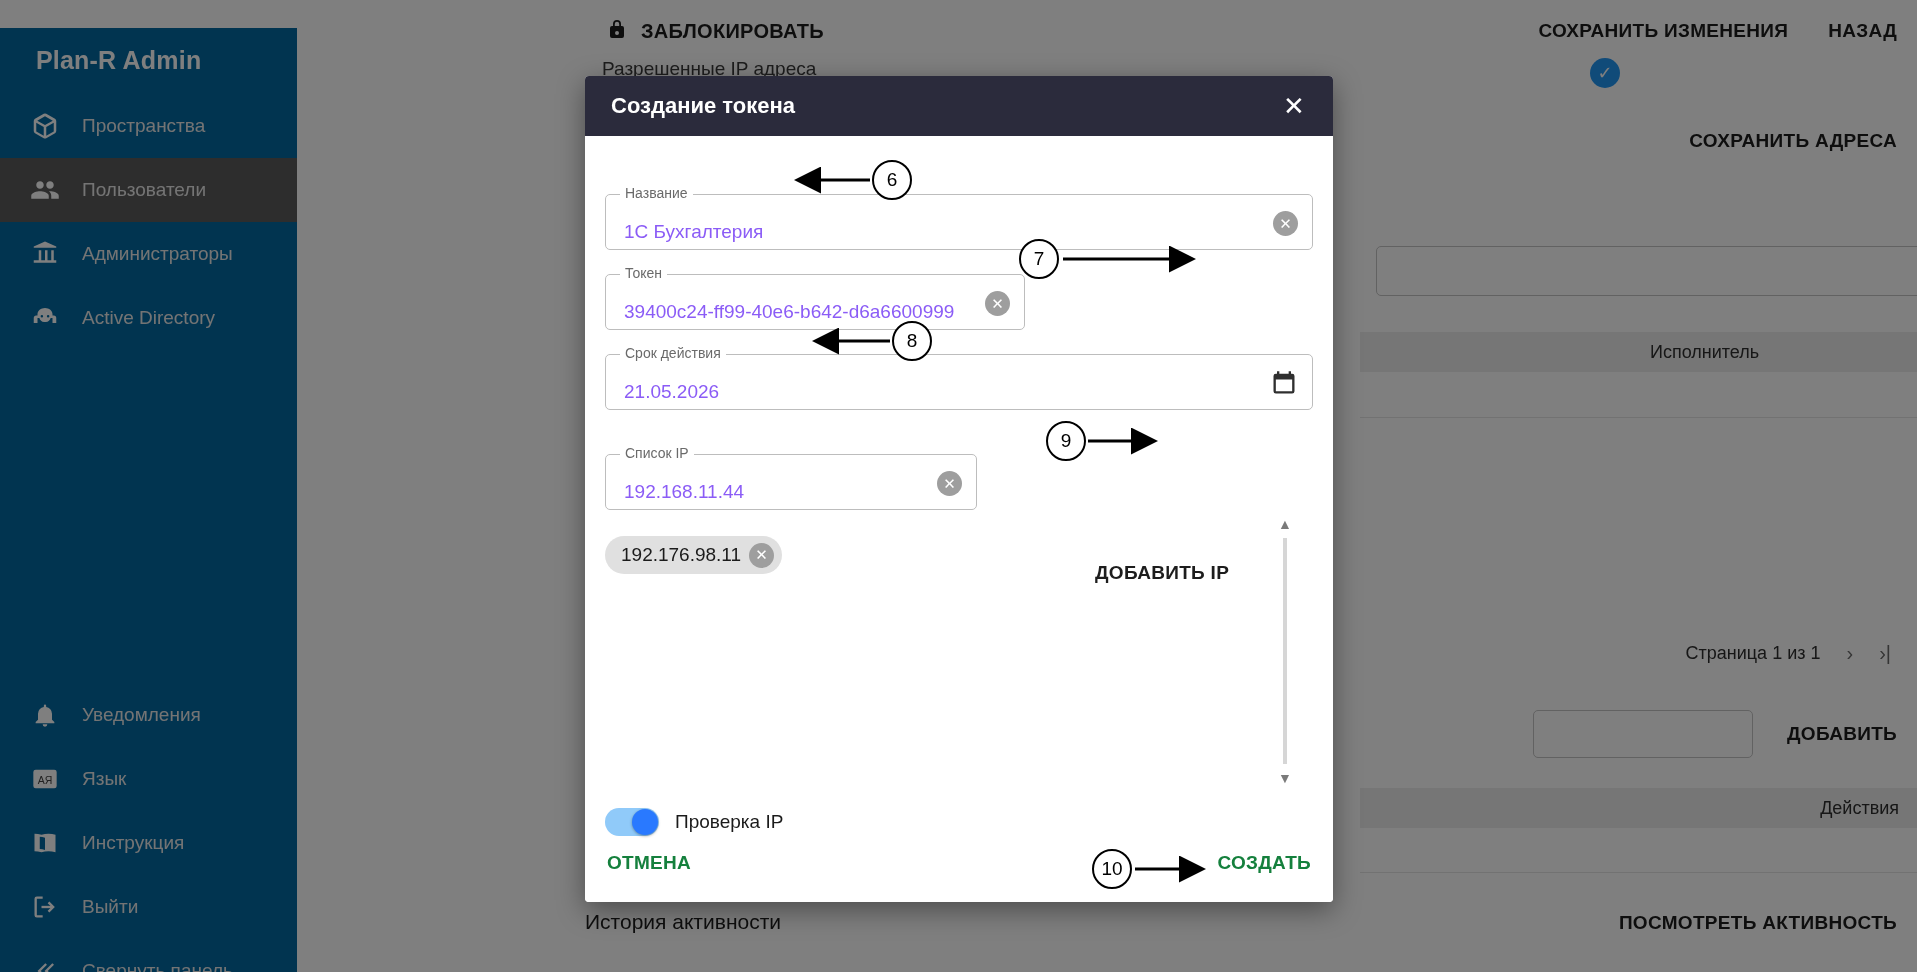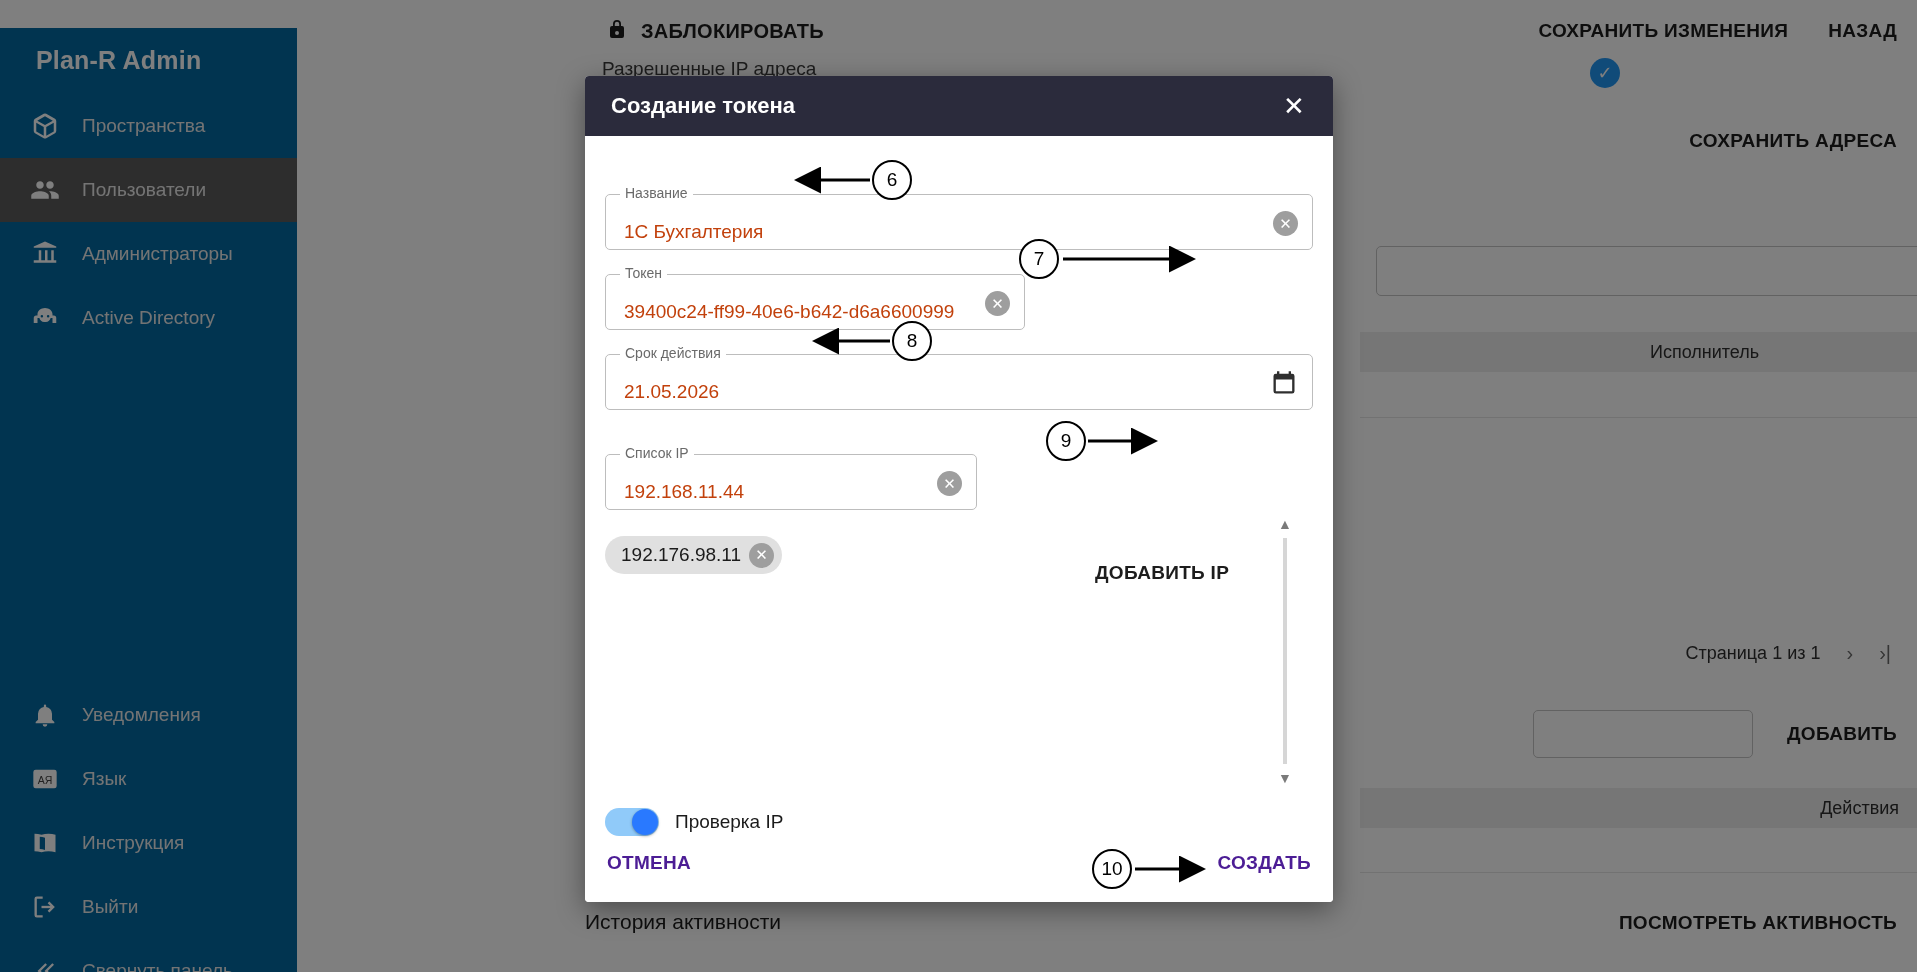--- a/index.html
+++ b/index.html
@@ -183,21 +183,21 @@
     border-radius: 5px;
     background: #fff;
   }
   .field .flabel {
     position: absolute; left: 14px; top: -10px;
     background: #fff; padding: 0 5px;
     font-size: 14px; color: #6a6a6a;
   }
   .field .fvalue {
     position: absolute; left: 18px; top: 26px;
-    font-size: 19px; color: #c2410c;
+    font-size: 19px; color: #8b5cf6;
     white-space: nowrap; overflow: hidden;
   }
   .clear-ico {
     position: absolute; top: 16px;
     width: 25px; height: 25px; border-radius: 50%;
     background: #9e9e9e; color: #fff;
     display: flex; align-items: center; justify-content: center;
     font-size: 15px; line-height: 1;
   }
   .cal-ico {
@@ -250,21 +250,21 @@
   .toggle .knob {
     position: absolute; right: 1px; top: 1px;
     width: 26px; height: 26px; border-radius: 50%;
     background: #2979ff;
     box-shadow: 0 1px 3px rgba(0,0,0,.35);
   }
   .toggle-label { font-size: 19px; color: #1b1b1b; }
 
   .footer-btn {
     position: absolute; bottom: 28px;
-    font-size: 19px; font-weight: bold; color: #4c1d95; letter-spacing: .3px;
+    font-size: 19px; font-weight: bold; color: #15803d; letter-spacing: .3px;
   }
 
   
   .anno {
     position: absolute;
     width: 40px; height: 40px; border-radius: 50%;
     background: #ffffff; border: 2px solid #000;
     display: flex; align-items: center; justify-content: center;
     font-size: 19px; color: #000;
     z-index: 60;

